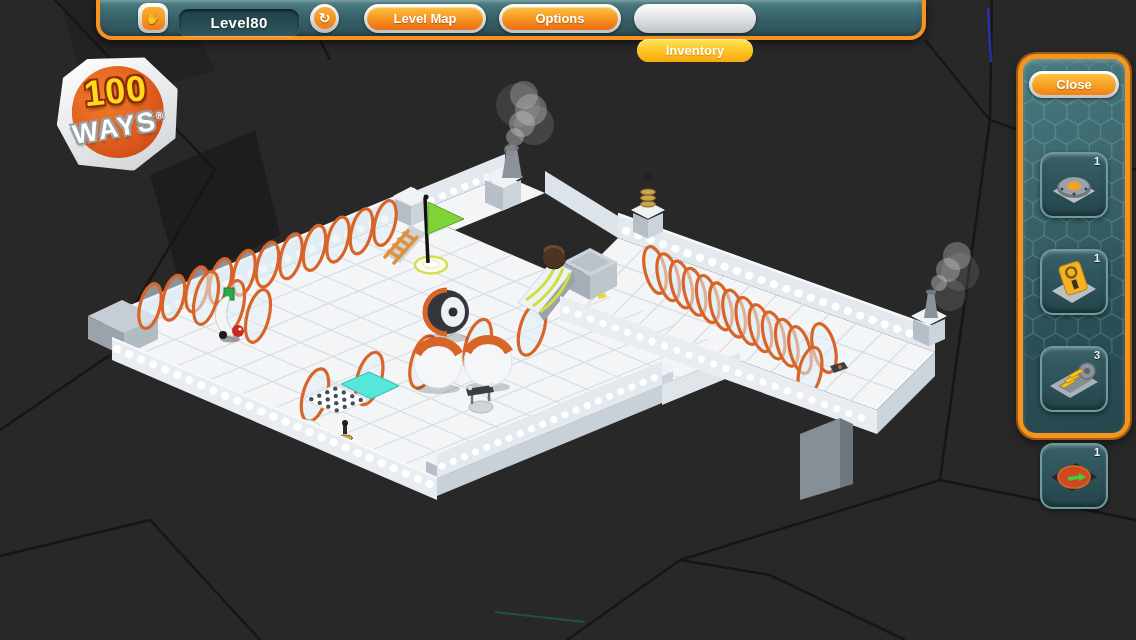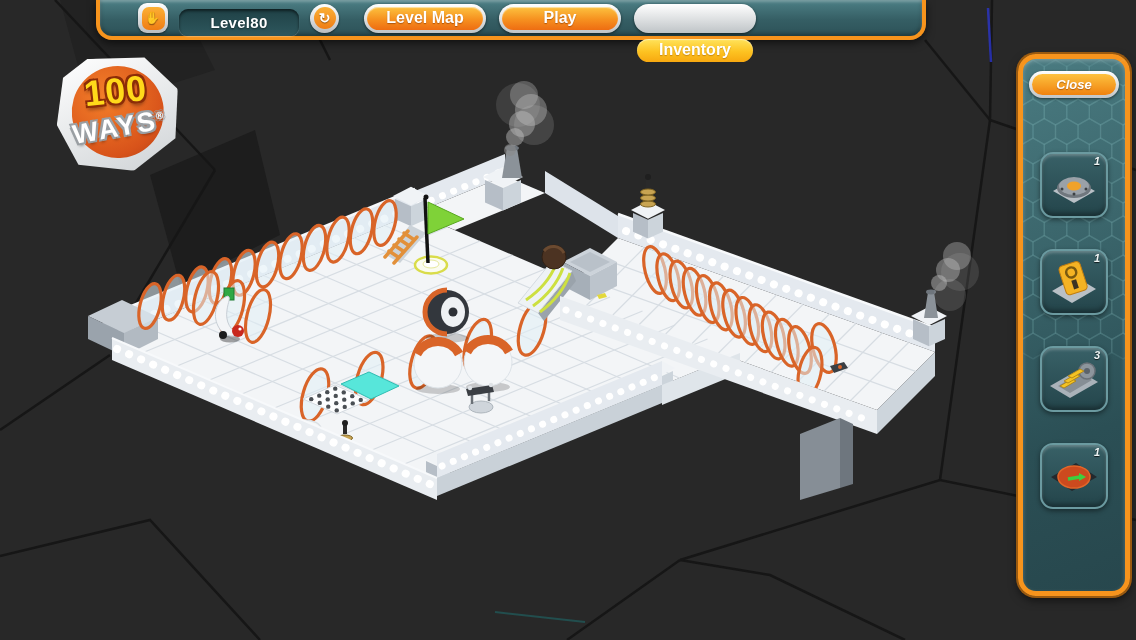--- a/index.html
+++ b/index.html
@@ -27,46 +27,46 @@
   .level-field{width:120px;height:27px;border-radius:9px;background:linear-gradient(180deg,#1f4146,#2e575d);
     box-shadow:inset 0 2px 3px rgba(0,0,0,.55), 0 1px 1px rgba(255,255,255,.25);
     color:#fff;font-weight:bold;font-size:15px;display:flex;align-items:center;justify-content:center;
     text-shadow:0 1px 2px rgba(0,0,0,.5);letter-spacing:.3px;margin-top:8px;}
   .pills{display:flex;gap:13px;margin-left:14px;}
   .pill{height:29px;border-radius:999px;background:linear-gradient(180deg,#ffffff,#bfc4c7);
     box-shadow:0 1px 3px rgba(0,0,0,.55);padding:3px;box-sizing:border-box;cursor:pointer;}
   .pill .inner{height:23px;min-width:88px;padding:0 14px;border-radius:999px;
     background:linear-gradient(180deg,#fdc23f 0%,#f6901f 55%,#ee6d12 100%);
     box-shadow:inset 0 1px 1px rgba(255,255,255,.55);
-    color:#fff;font-weight:bold;font-size:16px;display:flex;align-items:center;justify-content:center;
+    color:#fff;font-weight:bold;font-size:13px;display:flex;align-items:center;justify-content:center;
     text-shadow:0 1px 1px rgba(120,50,0,.55);white-space:nowrap;}
   .pill.highlight .inner{background:linear-gradient(180deg,#ffe35c 0%,#fdc321 55%,#f7a810 100%);
     text-shadow:0 1px 1px rgba(150,90,0,.5);margin-top:32px;}
 
   
   .logo{position:absolute;left:56px;top:56px;width:124px;height:116px;z-index:25;transform:rotate(-6deg);}
   .logo .plaque{position:absolute;inset:0;background:linear-gradient(160deg,#ffffff,#cfd3d6);
     clip-path:polygon(30% 0,76% 4%,100% 34%,94% 76%,58% 100%,14% 90%,0 54%,9% 14%);
     box-shadow:0 4px 8px rgba(0,0,0,.6);}
   .logo .ball{position:absolute;left:16px;top:10px;width:92px;height:92px;border-radius:50%;
     background:radial-gradient(circle at 38% 32%,#f4802a,#d8531a 70%,#b23f12);}
   .logo .t1{position:absolute;left:0;right:0;top:14px;text-align:center;font-size:36px;font-weight:bold;
     color:#ffd91a;letter-spacing:1px;
     text-shadow:-2px -2px 0 #8c2d08,2px -2px 0 #8c2d08,-2px 2px 0 #8c2d08,2px 2px 0 #8c2d08,0 4px 4px rgba(0,0,0,.4);}
   .logo .t2{position:absolute;left:0;right:0;top:56px;text-align:center;font-size:27px;font-weight:bold;
     color:#ffffff;letter-spacing:2px;transform:rotate(-4deg);
     text-shadow:-2px -2px 0 #9a9fa3,2px -2px 0 #9a9fa3,-2px 2px 0 #9a9fa3,2px 2px 0 #9a9fa3,0 3px 3px rgba(0,0,0,.35);}
   .logo .mark{font-size:10px;vertical-align:super;}
 
   
-  .panel{position:absolute;left:1018px;top:54px;width:112px;height:542px;box-sizing:border-box;
+  .panel{position:absolute;left:1018px;top:54px;width:112px;height:384px;box-sizing:border-box;
     border:5px solid #f7941d;border-radius:18px;
     background:linear-gradient(160deg,#4a7b81,#2b4f55 70%,#27474d);
     box-shadow:0 0 0 2px #9a5a10, inset 0 2px 4px rgba(255,255,255,.25), 0 4px 10px rgba(0,0,0,.6);
-    z-index:30;display:flex;flex-direction:column;align-items:center;font-style:italic;}
+    z-index:30;display:flex;flex-direction:column;align-items:center;}
   .panel .hexes{position:absolute;inset:0;pointer-events:none;}
   .close-pill{margin-top:12px;height:27px;border-radius:999px;
     background:linear-gradient(180deg,#ffffff,#bfc4c7);box-shadow:0 1px 3px rgba(0,0,0,.55);
     padding:3px;box-sizing:border-box;cursor:pointer;position:relative;z-index:2;}
   .close-pill .inner{height:21px;min-width:64px;padding:0 10px;border-radius:999px;
     background:linear-gradient(180deg,#fdc23f,#f0820f);
     color:#fff;font-weight:bold;font-size:13px;display:flex;align-items:center;justify-content:center;
     text-shadow:0 1px 1px rgba(120,50,0,.55);}
   .slots{margin-top:54px;display:flex;flex-direction:column;gap:31px;position:relative;z-index:2;}
   .slot{width:64px;height:62px;border-radius:13px;position:relative;cursor:pointer;
@@ -404,21 +404,21 @@
     </div>
     <div class="level-field">Level80</div>
     <div class="round-btn">
       <div class="inner">↻</div>
     </div>
     <div class="pills">
       <div class="pill">
         <div class="inner">Level Map</div>
       </div>
       <div class="pill">
-        <div class="inner">Play</div>
+        <div class="inner">Options</div>
       </div>
       <div class="pill highlight">
         <div class="inner">Inventory</div>
       </div>
     </div>
   </div>
 
   <div class="panel">
     <svg class="hexes" id="hexes" width="102" height="520">
         <polygon points="-1.2583302491976998,20.5 -12.516660498395403,27 -23.774990747593108,20.5 -23.774990747593105,7.499999999999998 -12.516660498395405,1 -1.258330249197705,7.499999999999995" fill="none" stroke="rgba(170,225,230,0.10)" stroke-width="1.5"></polygon>

